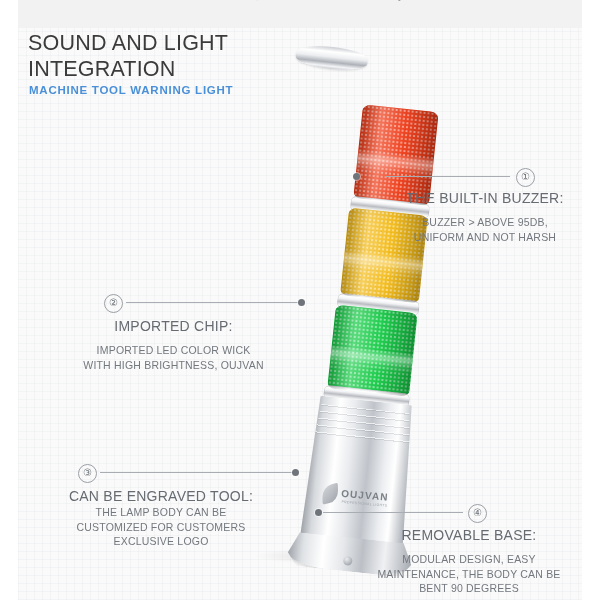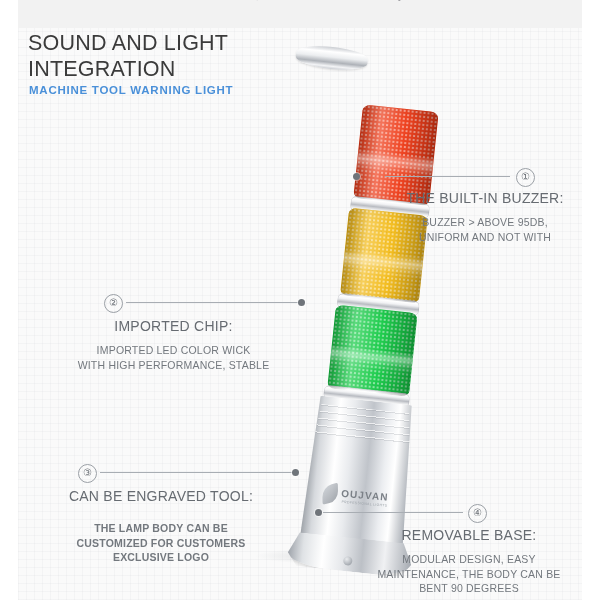--- a/index.html
+++ b/index.html
@@ -193,21 +193,21 @@
   .a2{left:48px;top:268px;width:215px;text-align:center;}
   .a2 .ann-head{margin-top:22px;text-align:center;}
   .a2 .ann-body{margin-top:9px;}
   .a2 .num{left:38px;top:-2px;}
   .a2 .leader{left:60px;top:6px;width:176px;}
   .a2 .leader-dot{left:232px;top:3px;}
 
   
   .a3{left:34px;top:438px;width:218px;text-align:center;}
   .a3 .ann-head{margin-top:22px;}
-  .a3 .ann-body{margin-top:17px;font-weight:bold;}
+  .a3 .ann-body{margin-top:1px;}
   .a3 .num{left:26px;top:-2px;}
   .a3 .leader{left:48px;top:6px;width:196px;}
   .a3 .leader-dot{left:240px;top:3px;}
 
   
   .a4{left:340px;top:478px;width:222px;text-align:center;}
   .a4 .ann-head{margin-top:21px;}
   .a4 .ann-body{margin-top:9px;}
   .a4 .num{left:110px;top:-2px;}
   .a4 .leader{left:-35px;top:6px;width:140px;}
@@ -248,32 +248,32 @@
       <div class="foot-screw"></div>
     </div>
 
     <div class="ann a1">
       <div class="leader"></div>
       <div class="leader-dot"></div>
       <div class="num">①</div>
       <div class="ann-head">THE BUILT-IN BUZZER:</div>
       <div class="ann-body">
         <div>BUZZER &gt; ABOVE 95DB,</div>
-        <div>UNIFORM AND NOT WITH</div>
+        <div>UNIFORM AND NOT HARSH</div>
       </div>
     </div>
 
     <div class="ann a2">
       <div class="leader"></div>
       <div class="leader-dot"></div>
       <div class="num">②</div>
       <div class="ann-head">IMPORTED CHIP:</div>
       <div class="ann-body">
         <div>IMPORTED LED COLOR WICK</div>
-        <div>WITH HIGH PERFORMANCE, STABLE</div>
+        <div>WITH HIGH BRIGHTNESS, OUJVAN</div>
       </div>
     </div>
 
     <div class="ann a3">
       <div class="leader"></div>
       <div class="leader-dot"></div>
       <div class="num">③</div>
       <div class="ann-head">CAN BE ENGRAVED TOOL:</div>
       <div class="ann-body">
         <div>THE LAMP BODY CAN BE</div>

